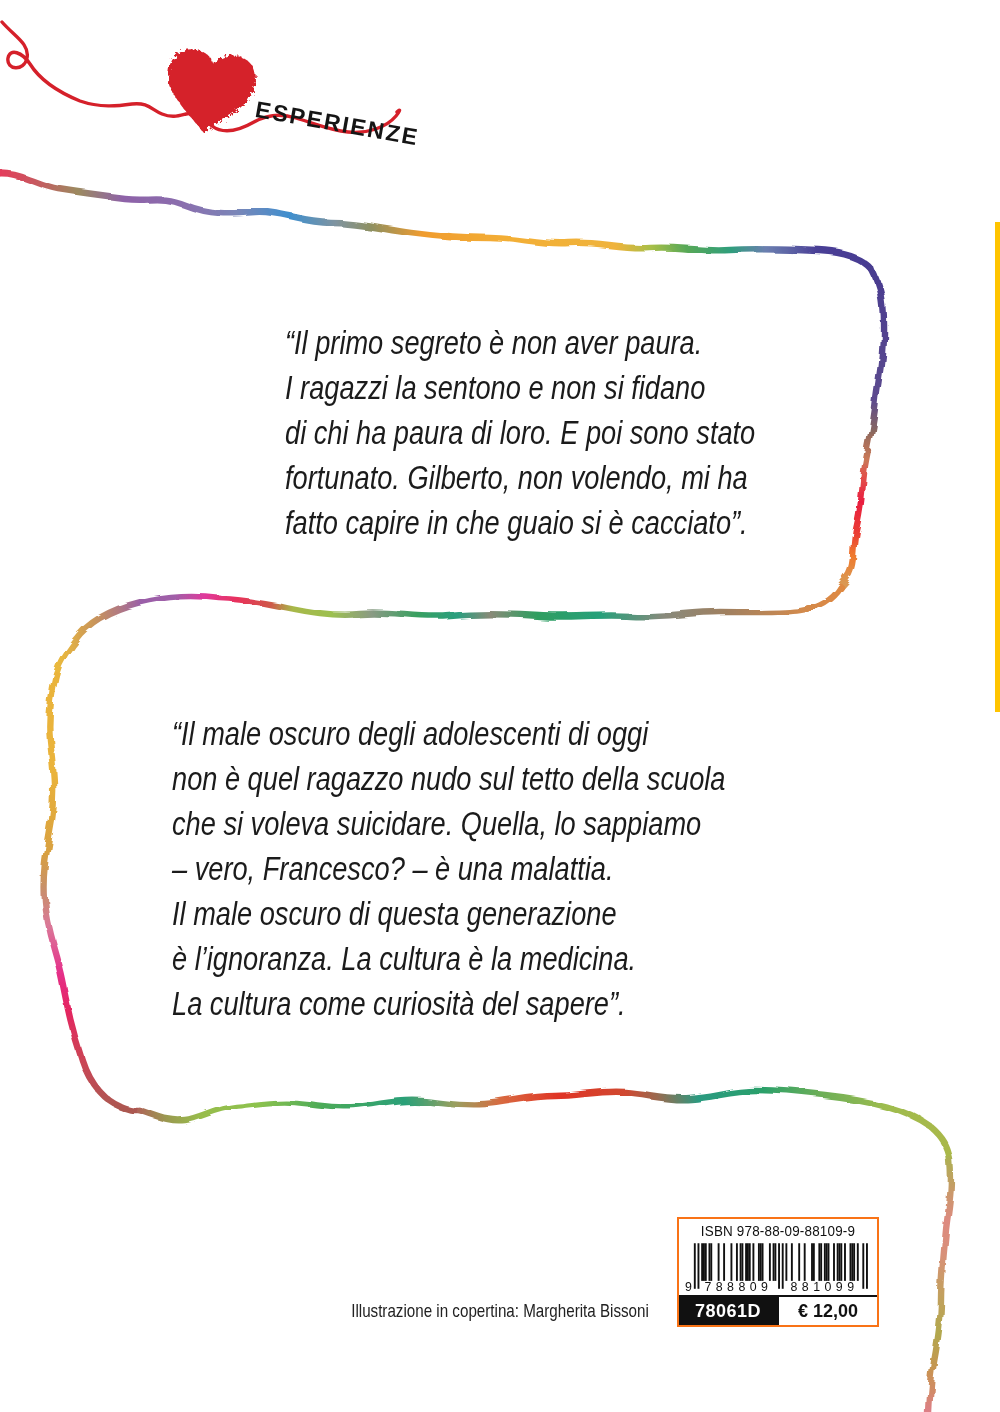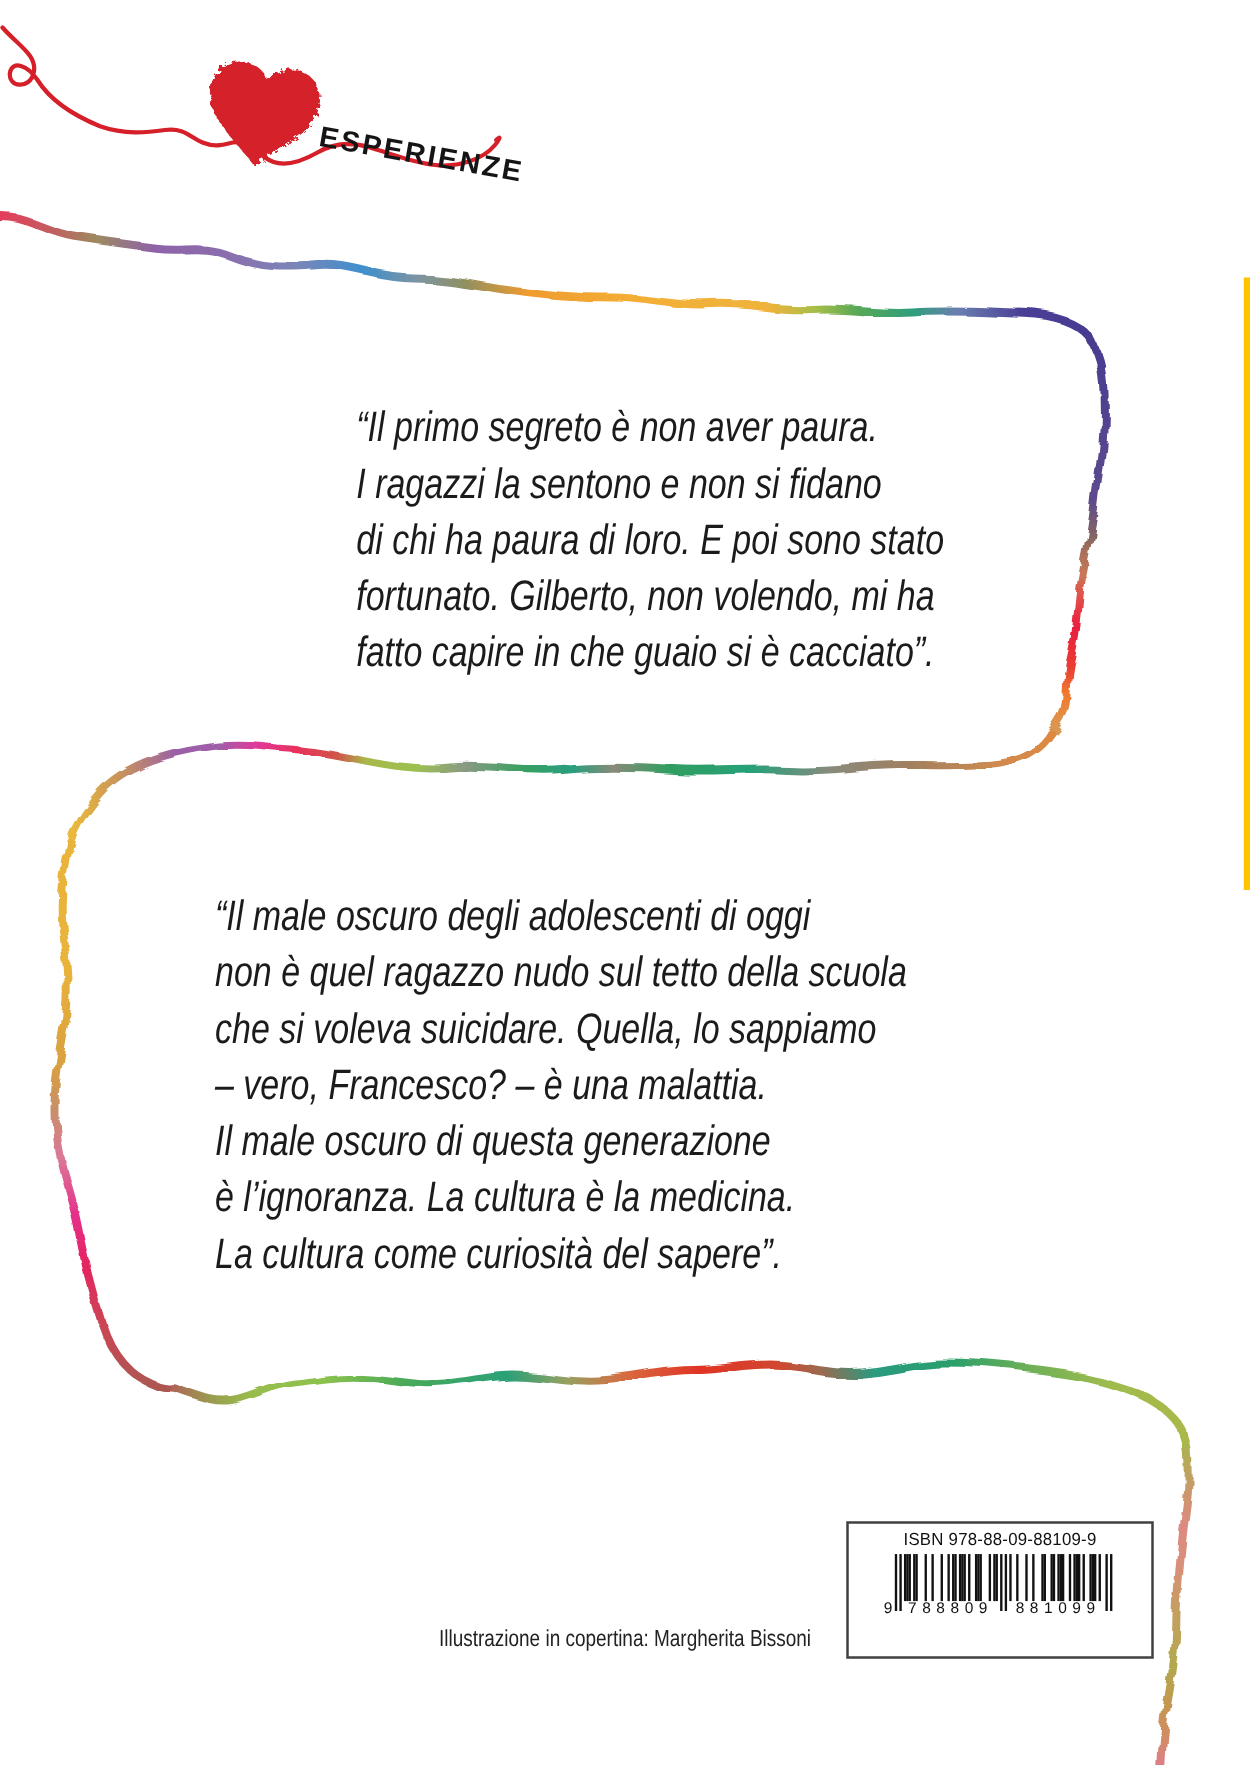--- a/index.html
+++ b/index.html
@@ -33,22 +33,22 @@
   .quote-second{left:172px;top:711px;}
 
   
   .credit{
     position:absolute;left:500px;top:1300px;transform:translateX(-50%) scaleX(0.82);
     font-size:18.5px;color:#222;white-space:nowrap;
   }
 
   
   .isbn-box{
-    position:absolute;left:677px;top:1217px;width:246px;height:110px;
-    border:2px solid #404040;background:#fff;box-sizing:border-box;
+    position:absolute;left:677px;top:1217px;width:202px;height:110px;
+    border:2px solid #f97316;background:#fff;box-sizing:border-box;
     display:flex;flex-direction:column;
   }
   .isbn-label{
     text-align:center;font-size:14px;color:#111;line-height:20px;padding-top:2px;
     letter-spacing:0.2px;white-space:nowrap;transform:scaleX(0.96);transform-origin:center top;
   }
   .barcode-svg{margin:0 auto;width:198px;height:54px;}
   .barcode-svg text{font-family:"Liberation Sans",sans-serif;font-size:12.5px;fill:#111;}
   .isbn-bottom-row{
     display:flex;flex:1;border-top:2px solid #111;
@@ -280,15 +280,19 @@
           <rect x="174.10" y="2" width="1.91" height="38" fill="#111"></rect>
           <rect x="175.95" y="2" width="1.91" height="38" fill="#111"></rect>
           <rect x="179.65" y="2" width="1.91" height="38" fill="#111"></rect>
           <rect x="185.20" y="2" width="1.91" height="46" fill="#111"></rect>
           <rect x="188.90" y="2" width="1.91" height="46" fill="#111"></rect>
         </g>
       <text x="6" y="50">9</text>
       <text x="60" y="50" text-anchor="middle" letter-spacing="4.5">788809</text>
       <text x="147" y="50" text-anchor="middle" letter-spacing="4.5">881099</text>
     </svg>
+    <div class="isbn-bottom-row">
+      <div class="code-cell">78061D</div>
+      <div class="price-cell">€ 12,00</div>
+    </div>
   </div>
 
 </div>
 
 </body></html>

